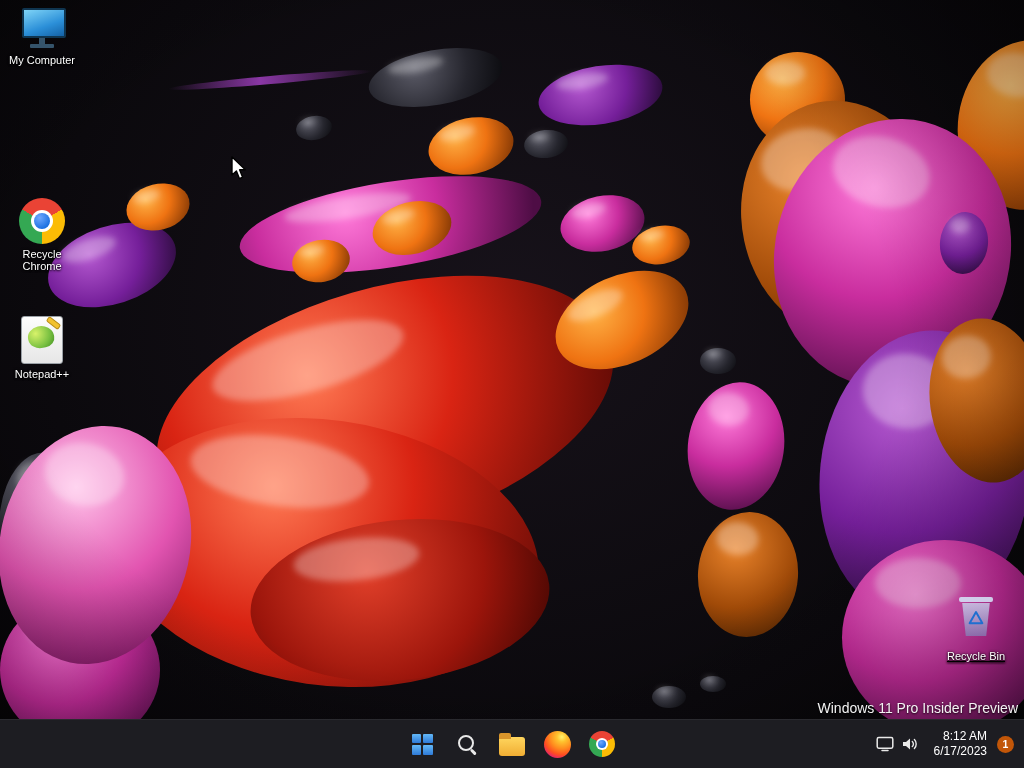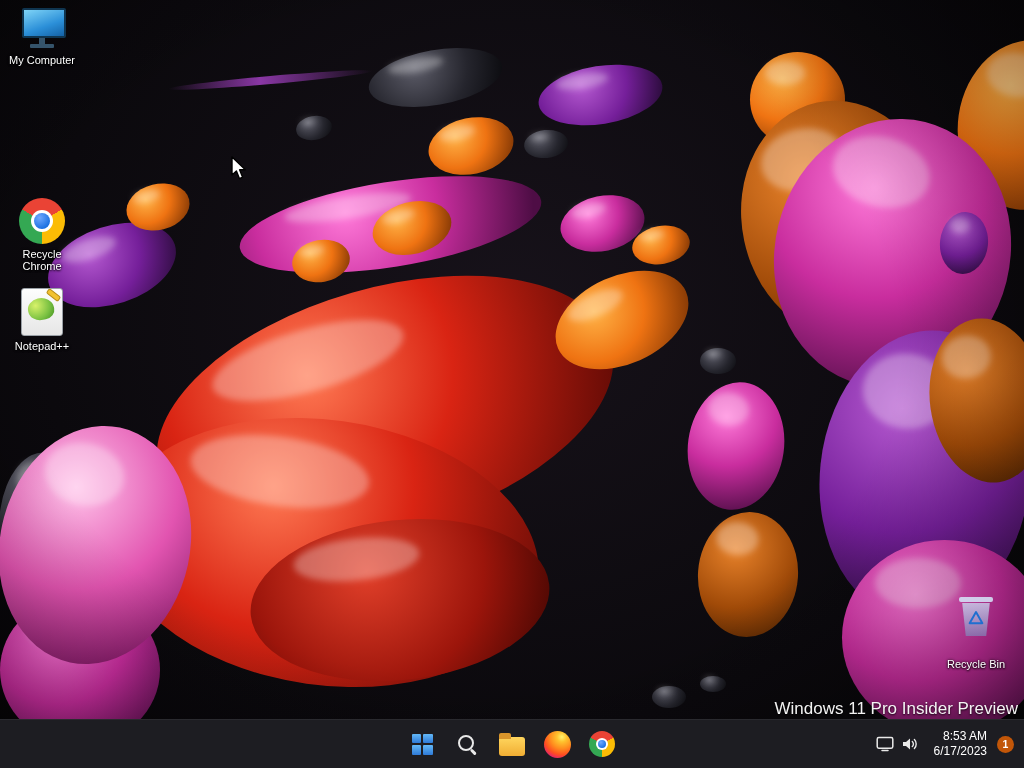--- a/index.html
+++ b/index.html
@@ -21,21 +21,21 @@
   .g-pink{background:radial-gradient(circle at 34% 28%, #ffc2e9 0%, #e254b0 48%, #6e0e57 95%);}
   .g-purple{background:radial-gradient(circle at 36% 28%, #b65ad1 0%, #751f9a 50%, #250a34 95%);}
   .g-dark{background:radial-gradient(circle at 36% 26%, #5c5c68 0%, #25252d 55%, #0b0b0f 95%);}
   .streak{background:linear-gradient(90deg, rgba(122,47,143,0) 0%, #8a37a5 45%, rgba(122,47,143,0) 100%);border-radius:50%;}
   .streak::after{display:none;}
   .vignette{position:absolute;inset:0;background:radial-gradient(ellipse at 45% 45%, rgba(0,0,0,0) 55%, rgba(0,0,0,0.38) 100%);pointer-events:none;}
   
   .icon-item{position:absolute;left:2px;width:76px;display:flex;flex-direction:column;align-items:center;gap:4px;padding:4px 2px;border-radius:4px;cursor:default;}
   .icon-item.selected{background:rgba(112,112,112,0.55);outline:1px solid rgba(255,255,255,0.28);}
   .icon-label{color:#fff;font-size:11px;line-height:12px;text-align:center;text-shadow:0 1px 2px #000,0 0 3px #000;max-width:74px;}
-  .recycle-item{position:absolute;left:938px;top:592px;width:76px;display:flex;flex-direction:column;align-items:center;gap:20px;}
+  .recycle-item{position:absolute;left:938px;top:592px;width:76px;display:flex;flex-direction:column;align-items:center;gap:12px;text-decoration:underline;}
   
   .ic-computer{position:relative;width:46px;height:42px;}
   .ic-computer .screen{position:absolute;left:3px;top:0;width:40px;height:26px;background:linear-gradient(160deg,#7fd4f7 0%,#2b8fd8 60%,#1462a6 100%);border:2px solid #0f3550;border-radius:2px;}
   .ic-computer .stand{position:absolute;left:20px;top:30px;width:6px;height:6px;background:#35546b;}
   .ic-computer .base{position:absolute;left:11px;top:36px;width:24px;height:4px;background:#35546b;border-radius:1px;}
   
   .fx-grad{border-radius:50%;background:radial-gradient(circle at 66% 22%, #fff36e 0%, #ffc22e 18%, #ff8d1e 42%, #ff4f1f 64%, #e3206f 82%, #8a0f92 100%);}
   .ic-firefox{width:46px;height:46px;position:relative;overflow:hidden;}
   .ic-firefox::after{content:'';position:absolute;left:22%;top:30%;width:56%;height:56%;border-radius:50%;
     background:radial-gradient(circle at 62% 28%, #ffd84d 0%, #ff9419 55%, rgba(255,148,25,0) 75%);}
@@ -51,21 +51,21 @@
     background:radial-gradient(circle at 32% 30%, #d8f26a, #7ac142 60%, #3e8e1f);border-radius:52% 60% 45% 55%;}
   .ic-npp::after{content:'';position:absolute;right:1px;top:3px;width:13px;height:4px;background:#f2c230;border:1px solid #b78a12;transform:rotate(38deg);border-radius:2px;}
   
   .ic-bin{position:relative;width:40px;height:46px;}
   .bin-lid{position:absolute;left:3px;top:5px;width:34px;height:5px;background:rgba(214,232,250,0.85);border-radius:2px;}
   .bin-body{position:absolute;left:5px;top:11px;width:30px;height:33px;clip-path:polygon(4% 0,96% 0,84% 100%,16% 100%);
     background:linear-gradient(180deg,rgba(204,228,248,0.72),rgba(118,158,200,0.55));}
   .bin-mark{position:absolute;left:11px;top:17px;width:18px;height:18px;}
   
   .watermark{position:absolute;right:6px;bottom:52px;text-align:right;color:rgba(255,255,255,0.95);
-    font-size:17px;line-height:15px;text-shadow:0 1px 2px rgba(0,0,0,0.85);}
+    font-size:14px;line-height:15px;text-shadow:0 1px 2px rgba(0,0,0,0.85);}
   
   .taskbar{position:absolute;left:0;right:0;bottom:0;height:48px;background:#1d1d22;border-top:1px solid rgba(255,255,255,0.06);}
   .tb-center{position:absolute;left:50%;top:4px;transform:translateX(-50%);display:flex;gap:5px;}
   .tb-btn{width:40px;height:40px;border-radius:5px;display:flex;align-items:center;justify-content:center;cursor:pointer;}
   .ic-start{width:21px;height:21px;display:grid;grid-template-columns:1fr 1fr;grid-template-rows:1fr 1fr;gap:2px;}
   .ic-start span{background:linear-gradient(180deg,#63b8f7,#2e7ad8);border-radius:1px;}
   .ic-search{position:relative;width:22px;height:22px;}
   .ic-search::before{content:'';position:absolute;left:2px;top:2px;width:12px;height:12px;border:2.3px solid #e9e9e9;border-radius:50%;}
   .ic-search::after{content:'';position:absolute;left:15px;top:15px;width:7px;height:2.5px;background:#e9e9e9;border-radius:2px;transform:rotate(45deg);transform-origin:left center;}
   .ic-folder{position:relative;width:26px;height:19px;background:linear-gradient(180deg,#ffd65e,#f0ad33);border-radius:2px 3px 3px 3px;margin-top:4px;}
@@ -134,21 +134,21 @@
 
   <div class="icon-item" style="top:194px;">
     <span class="ic-chrome chrome-outer">
       <span class="chrome-white">
         <span class="chrome-blue"></span>
       </span>
     </span>
     <span class="icon-label">Recycle Chrome</span>
   </div>
 
-  <div class="icon-item" style="top:284px;">
+  <div class="icon-item" style="top:312px;">
     <span class="ic-npp"></span>
     <span class="icon-label">Notepad++</span>
   </div>
 
   <div class="recycle-item">
     <span class="ic-bin">
       <span class="bin-lid"></span>
       <span class="bin-body"></span>
       <svg class="bin-mark" viewBox="0 0 24 24">
         <path d="M12 4 L20.5 19 L3.5 19 Z" fill="none" stroke="#1f6fd0" stroke-width="2.6" stroke-linejoin="round"></path>
@@ -199,20 +199,20 @@
           <rect x="1.2" y="1.6" width="15.6" height="10.6" rx="1.6" fill="none" stroke="#e9e9e9" stroke-width="1.5"></rect>
           <line x1="6" y1="14.6" x2="12" y2="14.6" stroke="#e9e9e9" stroke-width="1.5" stroke-linecap="round"></line>
         </svg>
         <svg width="18" height="16" viewBox="0 0 18 16">
           <path d="M2 6 v4 h3 l4 3.4 V2.6 L5 6 Z" fill="#e9e9e9"></path>
           <path d="M11.3 5.4 a3.6 3.6 0 0 1 0 5.2" fill="none" stroke="#e9e9e9" stroke-width="1.4" stroke-linecap="round"></path>
           <path d="M13.4 3.6 a6.3 6.3 0 0 1 0 8.8" fill="none" stroke="#e9e9e9" stroke-width="1.4" stroke-linecap="round"></path>
         </svg>
       </div>
       <div class="clock">
-        <div>8:53 AM</div>
+        <div>8:12 AM</div>
         <div>6/17/2023</div>
       </div>
       <div class="badge">1</div>
     </div>
   </div>
 
 </div>
 
 </body></html>

